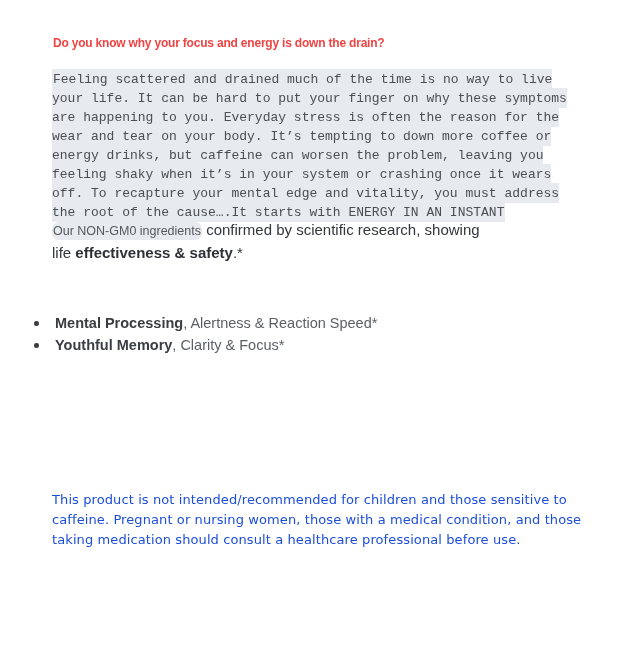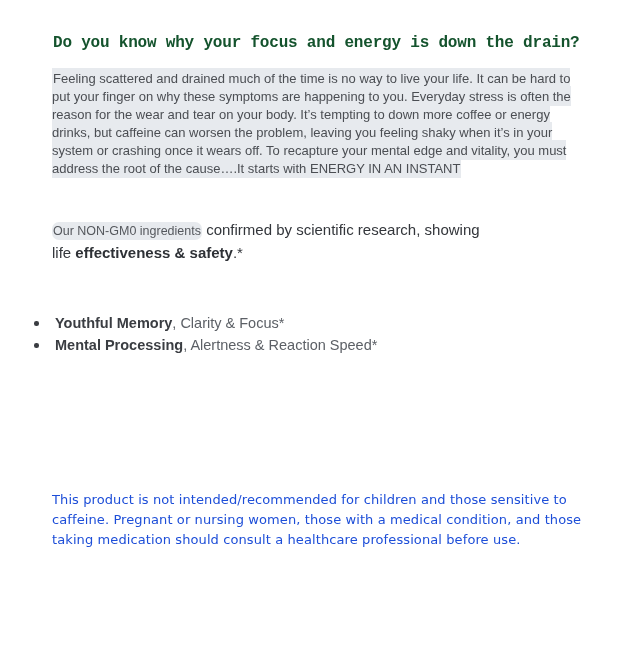--- a/index.html
+++ b/index.html
@@ -9,39 +9,40 @@
     background: #ffffff;
     position: relative;
     font-family: "Liberation Sans", sans-serif;
     overflow: hidden;
   }
   .block { position: absolute; }
 
   
   .heading {
     left: 53px; top: 33px; width: 540px;
-    font-family: Liberation Mono, monospace;
+    font-family: Liberation Sans, sans-serif;
     font-weight: 800;
-    font-size: 16px;
+    font-size: 12px;
     letter-spacing: -0.2px;
-    color: #14532d;
+    color: #ef4444;
     line-height: 20px;
   }
 
   
   .intro {
     left: 52px; top: 69px; width: 532px;
     font-family: "Liberation Sans", sans-serif;
     font-size: 13px;
     line-height: 18px;
     color: #4b4e53;
   }
   .hl {
     background: #e7eaee;
     padding: 2.5px 1px;
+    font-family: Liberation Mono, monospace;
   }
 
   
   .claim {
     left: 52px; top: 219px; width: 540px;
     font-family: "Liberation Sans", sans-serif;
     font-size: 15px;
     line-height: 22px;
     color: #33363b;
   }
@@ -90,17 +91,17 @@
 </head>
 <body>
 
 <div class="block heading">Do you know why your focus and energy is down the drain?</div>
 
 <div class="block intro"><span class="hl">Feeling scattered and drained much of the time is no way to live your life. It can be hard to put your finger on why these symptoms are happening to you. Everyday stress is often the reason for the wear and tear on your body.  It’s tempting to down more coffee or energy drinks, but caffeine can worsen the problem, leaving you feeling shaky when it’s in your system or crashing once it wears off. To recapture your mental edge and vitality, you must address the root of the cause….It starts with ENERGY IN AN INSTANT</span></div>
 
 <div class="block claim"><span class="hl-small">Our NON-GM0 ingredients</span><span> confirmed by scientific research, showing</span><br><span>life </span><b>effectiveness &amp; safety</b><span>.*</span></div>
 
 <ul class="block benefits">
+  <li><span class="dot"></span><b>Mental Processing</b><span>, Alertness &amp; Reaction Speed*</span></li>
   <li><span class="dot"></span><b>Youthful Memory</b><span>, Clarity &amp; Focus*</span></li>
-  <li><span class="dot"></span><b>Mental Processing</b><span>, Alertness &amp; Reaction Speed*</span></li>
 </ul>
 
 <div class="block disclaimer">This product is not intended/recommended for children and those sensitive to caffeine. Pregnant or nursing women, those with a medical condition, and those taking medication should consult a healthcare professional before use.</div>
 
 </body></html>

